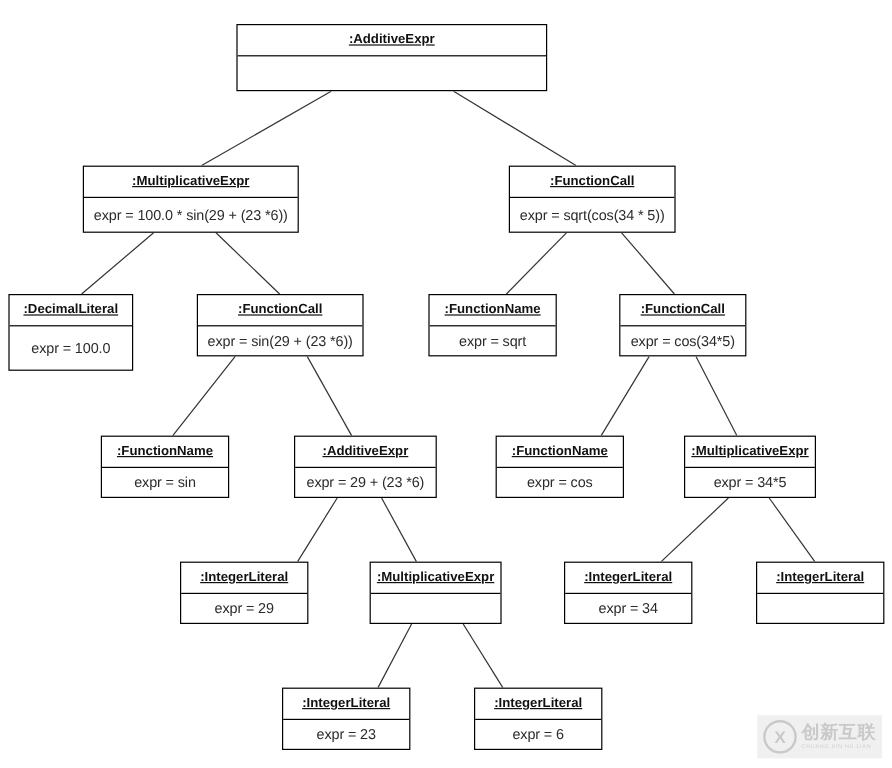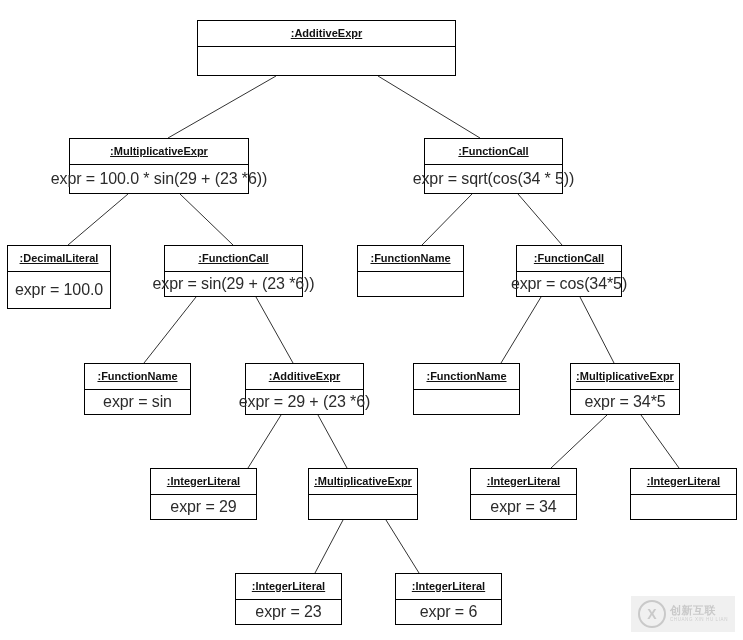--- a/index.html
+++ b/index.html
@@ -45,21 +45,21 @@
     overflow: visible;
   }
   .node-title span {
     text-decoration: underline;
   }
   .node-attr {
     flex: 1 1 auto;
     display: flex;
     align-items: center;
     justify-content: center;
-    font-size: 16px;
+    font-size: 12px;
     color: #2b2b2b;
     white-space: nowrap;
     overflow: visible;
     padding: 0 3px;
     letter-spacing: -0.1px;
   }
   .node.wide .node-attr { font-size: 10.5px; }
   #watermark {
     position: absolute;
     right: 8px;
@@ -86,21 +86,21 @@
     justify-content: center;
     line-height: 1;
   }
   #watermark .wm-texts {
     display: flex;
     flex-direction: column;
     align-items: flex-start;
     line-height: 1;
   }
   #watermark .wm-cn {
-    font-size: 11px;
+    font-size: 15px;
     font-weight: bold;
     color: #c9c9c9;
     letter-spacing: 0.5px;
   }
   #watermark .wm-py {
     font-size: 4.5px;
     color: #cfcfcf;
     letter-spacing: 0.6px;
     margin-top: 2px;
   }
@@ -144,35 +144,37 @@
       <div class="node" style="left: 7px; top: 245px; width: 104px; height: 64px;">
         <div class="node-title"><span>:DecimalLiteral</span></div>
         <div class="node-attr">expr = 100.0</div>
       </div>
       <div class="node" style="left: 164px; top: 245px; width: 139px; height: 52px;">
         <div class="node-title"><span>:FunctionCall</span></div>
         <div class="node-attr">expr = sin(29 + (23 *6))</div>
       </div>
       <div class="node" style="left: 357px; top: 245px; width: 107px; height: 52px;">
         <div class="node-title"><span>:FunctionName</span></div>
+        <div class="node-attr">expr = sqrt</div>
       </div>
       <div class="node" style="left: 516px; top: 245px; width: 106px; height: 52px;">
         <div class="node-title"><span>:FunctionCall</span></div>
         <div class="node-attr">expr = cos(34*5)</div>
       </div>
       <div class="node" style="left: 84px; top: 363px; width: 107px; height: 52px;">
         <div class="node-title"><span>:FunctionName</span></div>
         <div class="node-attr">expr = sin</div>
       </div>
       <div class="node" style="left: 245px; top: 363px; width: 119px; height: 52px;">
         <div class="node-title"><span>:AdditiveExpr</span></div>
         <div class="node-attr">expr = 29 + (23 *6)</div>
       </div>
       <div class="node" style="left: 413px; top: 363px; width: 107px; height: 52px;">
         <div class="node-title"><span>:FunctionName</span></div>
+        <div class="node-attr">expr = cos</div>
       </div>
       <div class="node" style="left: 570px; top: 363px; width: 110px; height: 52px;">
         <div class="node-title"><span>:MultiplicativeExpr</span></div>
         <div class="node-attr">expr = 34*5</div>
       </div>
       <div class="node" style="left: 150px; top: 468px; width: 107px; height: 52px;">
         <div class="node-title"><span>:IntegerLiteral</span></div>
         <div class="node-attr">expr = 29</div>
       </div>
       <div class="node" style="left: 308px; top: 468px; width: 110px; height: 52px;">

